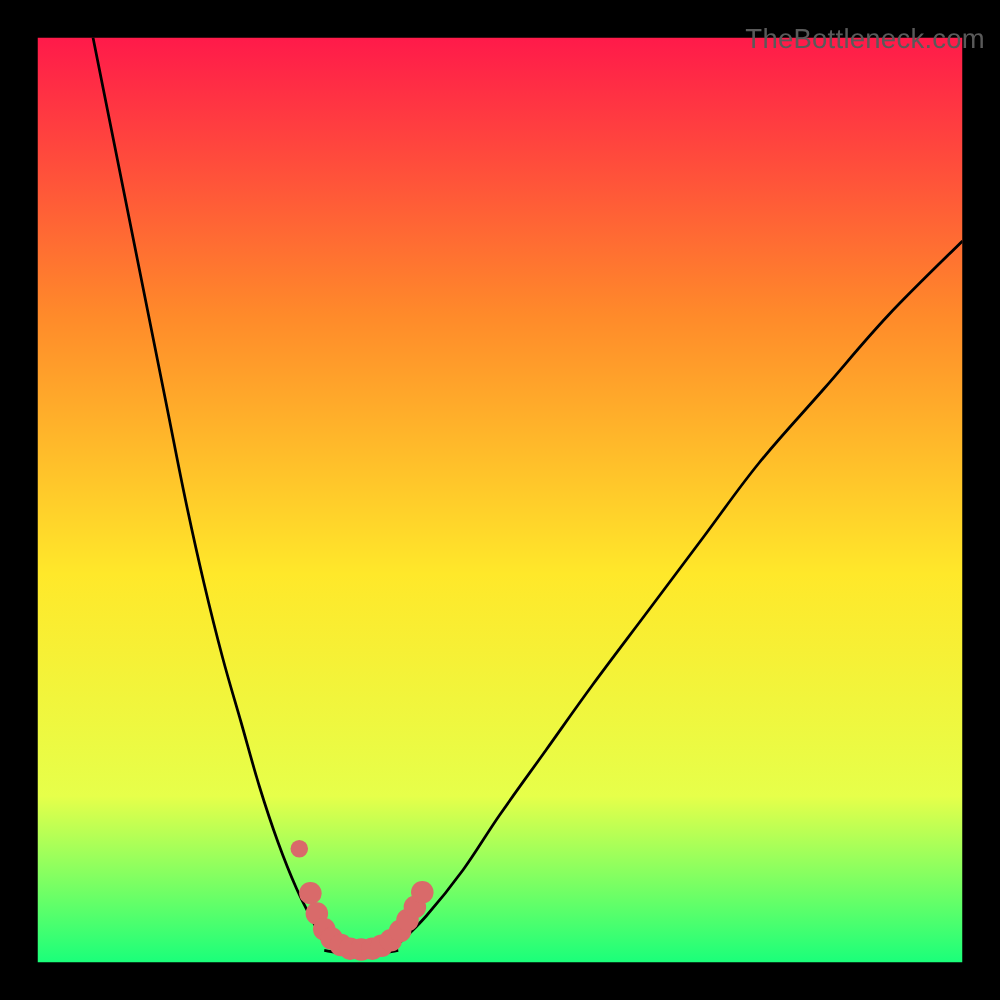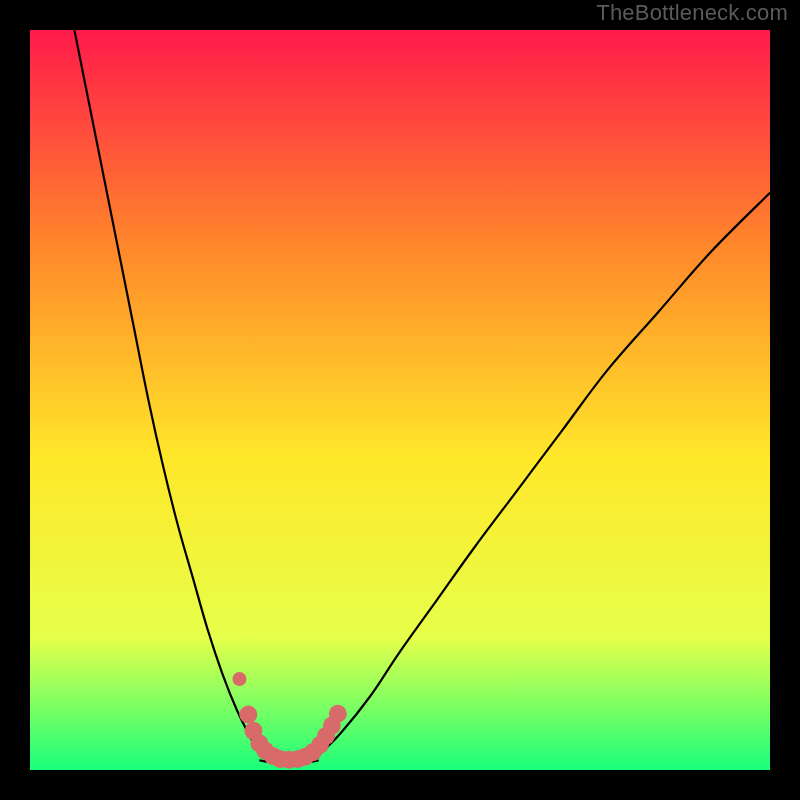--- a/index.html
+++ b/index.html
@@ -7,21 +7,21 @@
     padding: 0;
     width: 800px;
     height: 800px;
     background: #000;
     position: relative;
     overflow: hidden;
     font-family: Arial, sans-serif;
   }
   .watermark {
     position: absolute;
-    top: 0;
+    top: 18px;
     right: 12px;
     color: #5a5a5a;
     font-size: 22px;
     font-weight: 500;
     z-index: 10;
     letter-spacing: 0.2px;
     text-align: center;
   }
   .chart-area {
     position: absolute;

